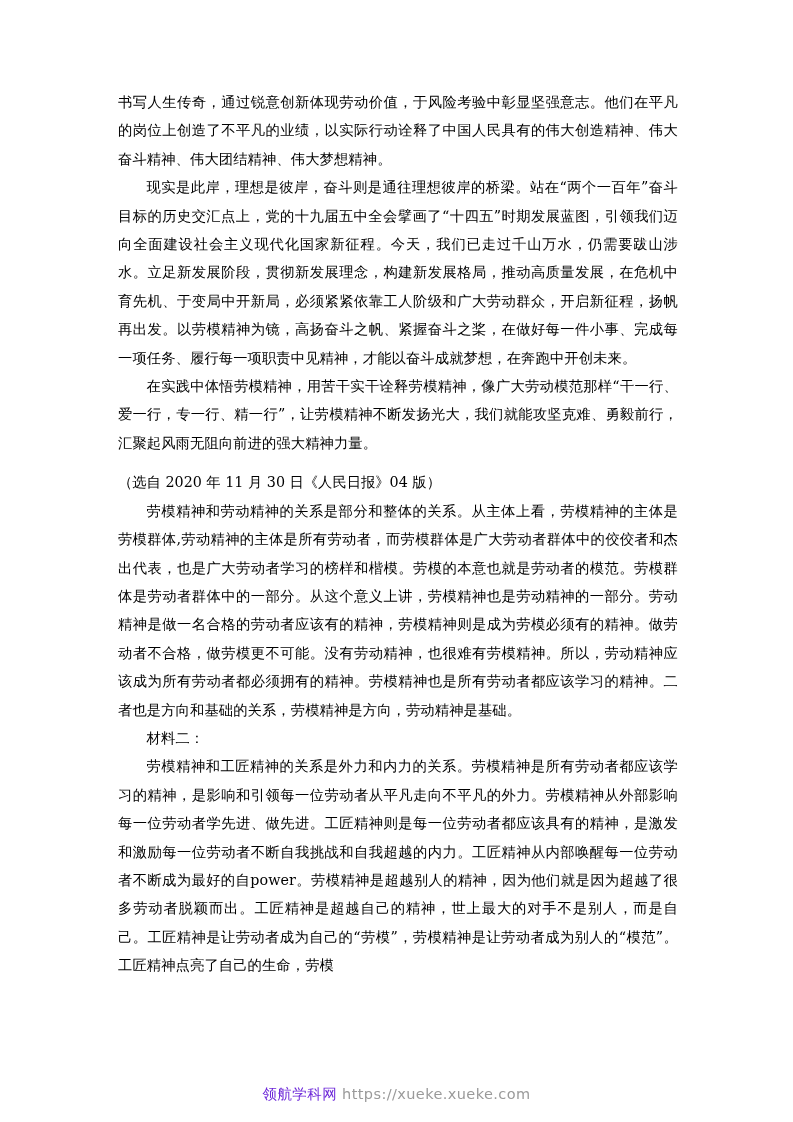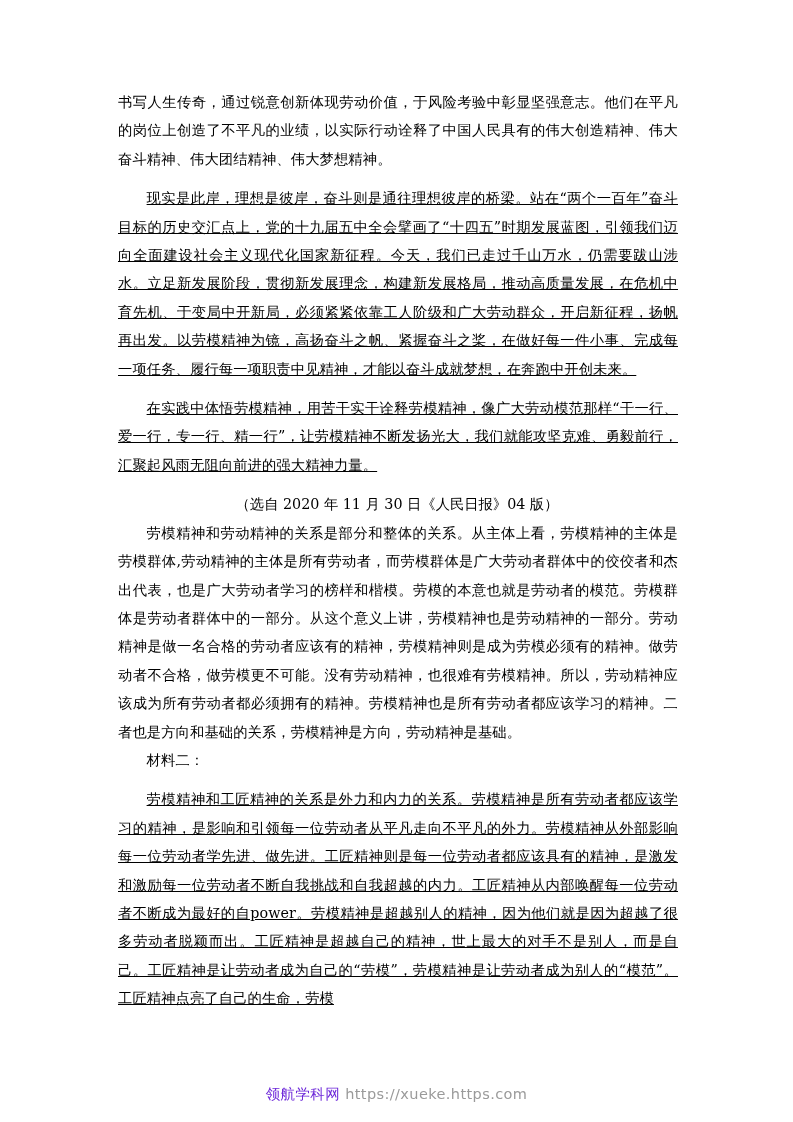--- a/index.html
+++ b/index.html
@@ -31,28 +31,26 @@
     font-size: 14.3px;
     line-height: 28.4px;
     text-align: justify;
     text-justify: inter-ideograph;
     letter-spacing: 0.1px;
   }
   p.indent {
     text-indent: 2em;
   }
   p.gap-top {
-    margin-top: 11px;
-    text-decoration: underline;
   }
   p.source {
     margin: 11px 0 0 0;
     font-size: 14.3px;
     line-height: 28.4px;
-    text-align: center;
+    text-align: left;
     padding-right: 2px;
   }
   .footer {
     position: absolute;
     left: 0;
     bottom: 18px;
     width: 793px;
     text-align: center;
     font-size: 14.5px;
     color: #9a9a9a;
@@ -84,14 +82,14 @@
 
     <p class="para indent">材料二：</p>
 
     <p class="para indent gap-top">劳模精神和工匠精神的关系是外力和内力的关系。劳模精神是所有劳动者都应该学习的精神，是影响和引领每一位劳动者从平凡走向不平凡的外力。劳模精神从外部影响每一位劳动者学先进、做先进。工匠精神则是每一位劳动者都应该具有的精神，是激发和激励每一位劳动者不断自我挑战和自我超越的内力。工匠精神从内部唤醒每一位劳动者不断成为最好的自power。劳模精神是超越别人的精神，因为他们就是因为超越了很多劳动者脱颖而出。工匠精神是超越自己的精神，世上最大的对手不是别人，而是自己。工匠精神是让劳动者成为自己的“劳模”，劳模精神是让劳动者成为别人的“模范”。工匠精神点亮了自己的生命，劳模</p>
 
   </div>
 </div>
 
 <div class="footer">
   <span class="brand">领航学科网</span>
-  <span class="url">https://xueke.https.com</span>
+  <span class="url">https://xueke.xueke.com</span>
 </div>
 
 </body></html>

